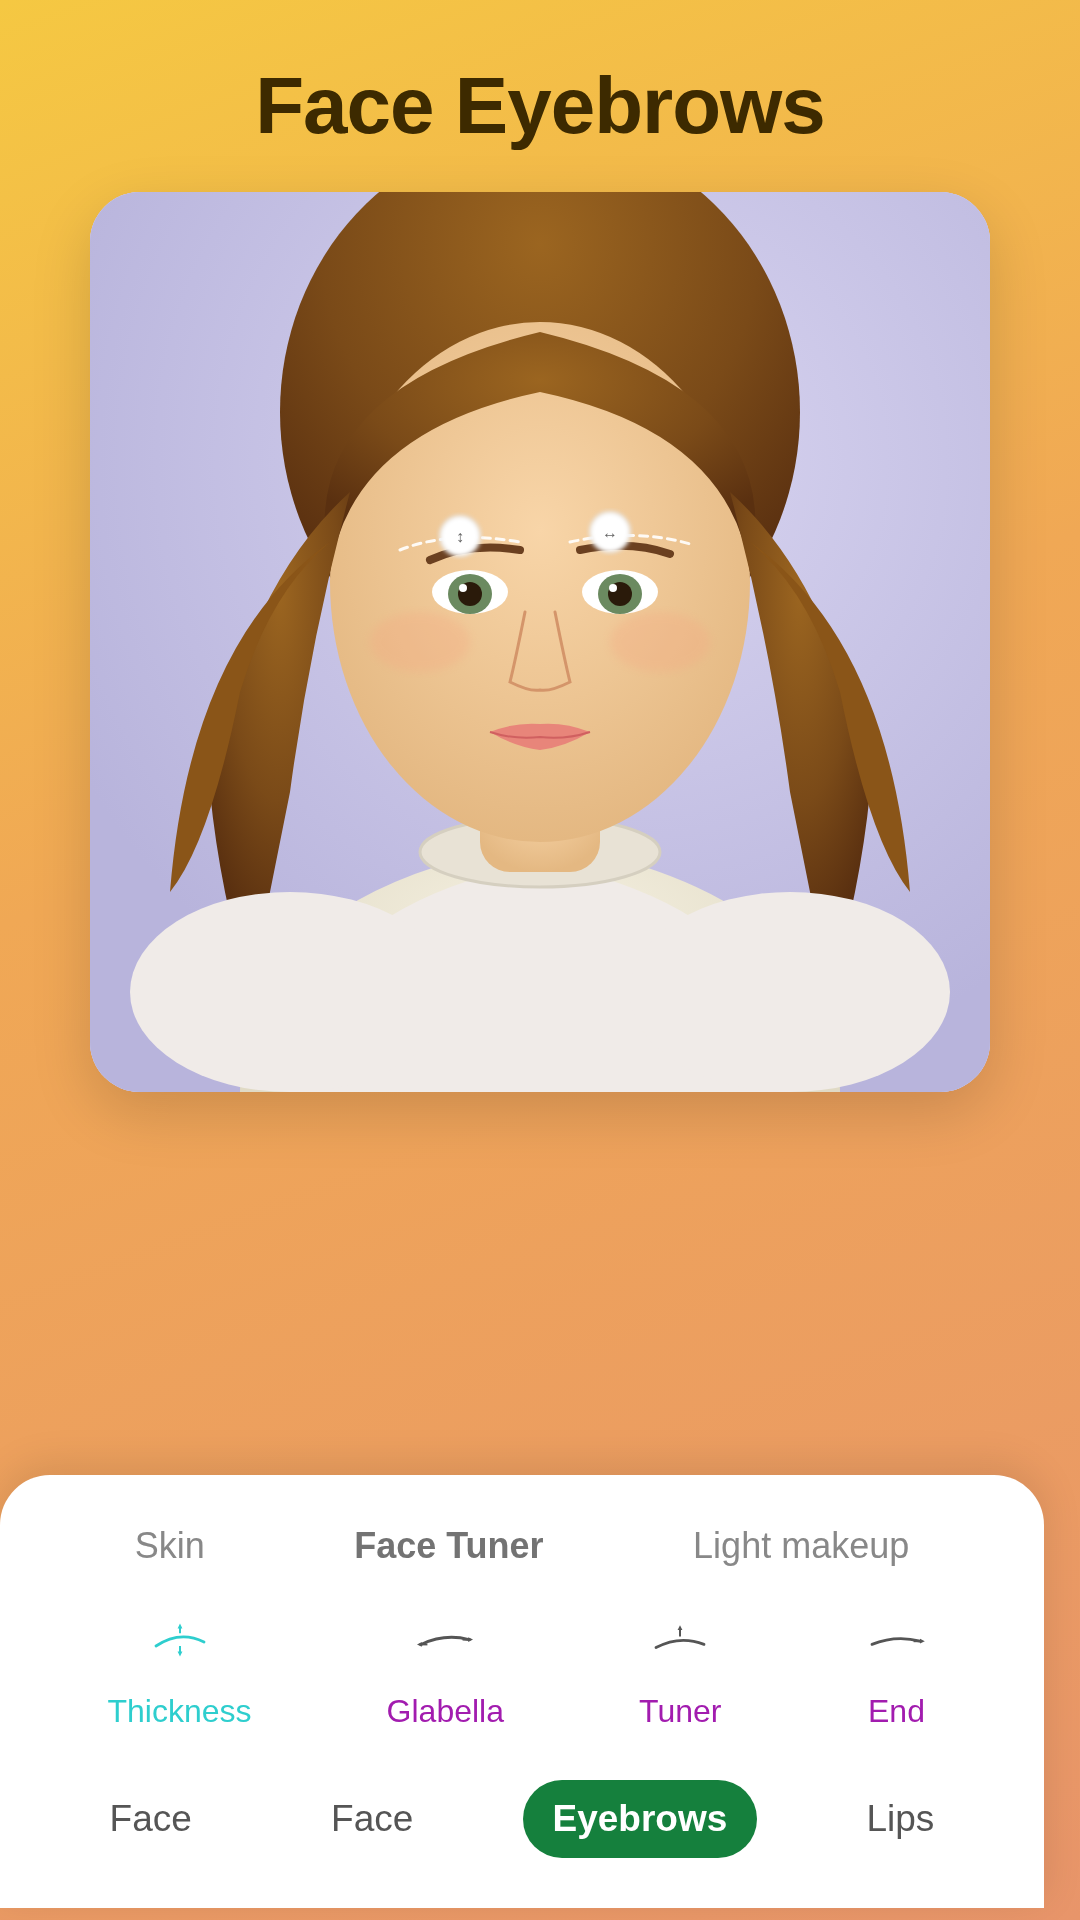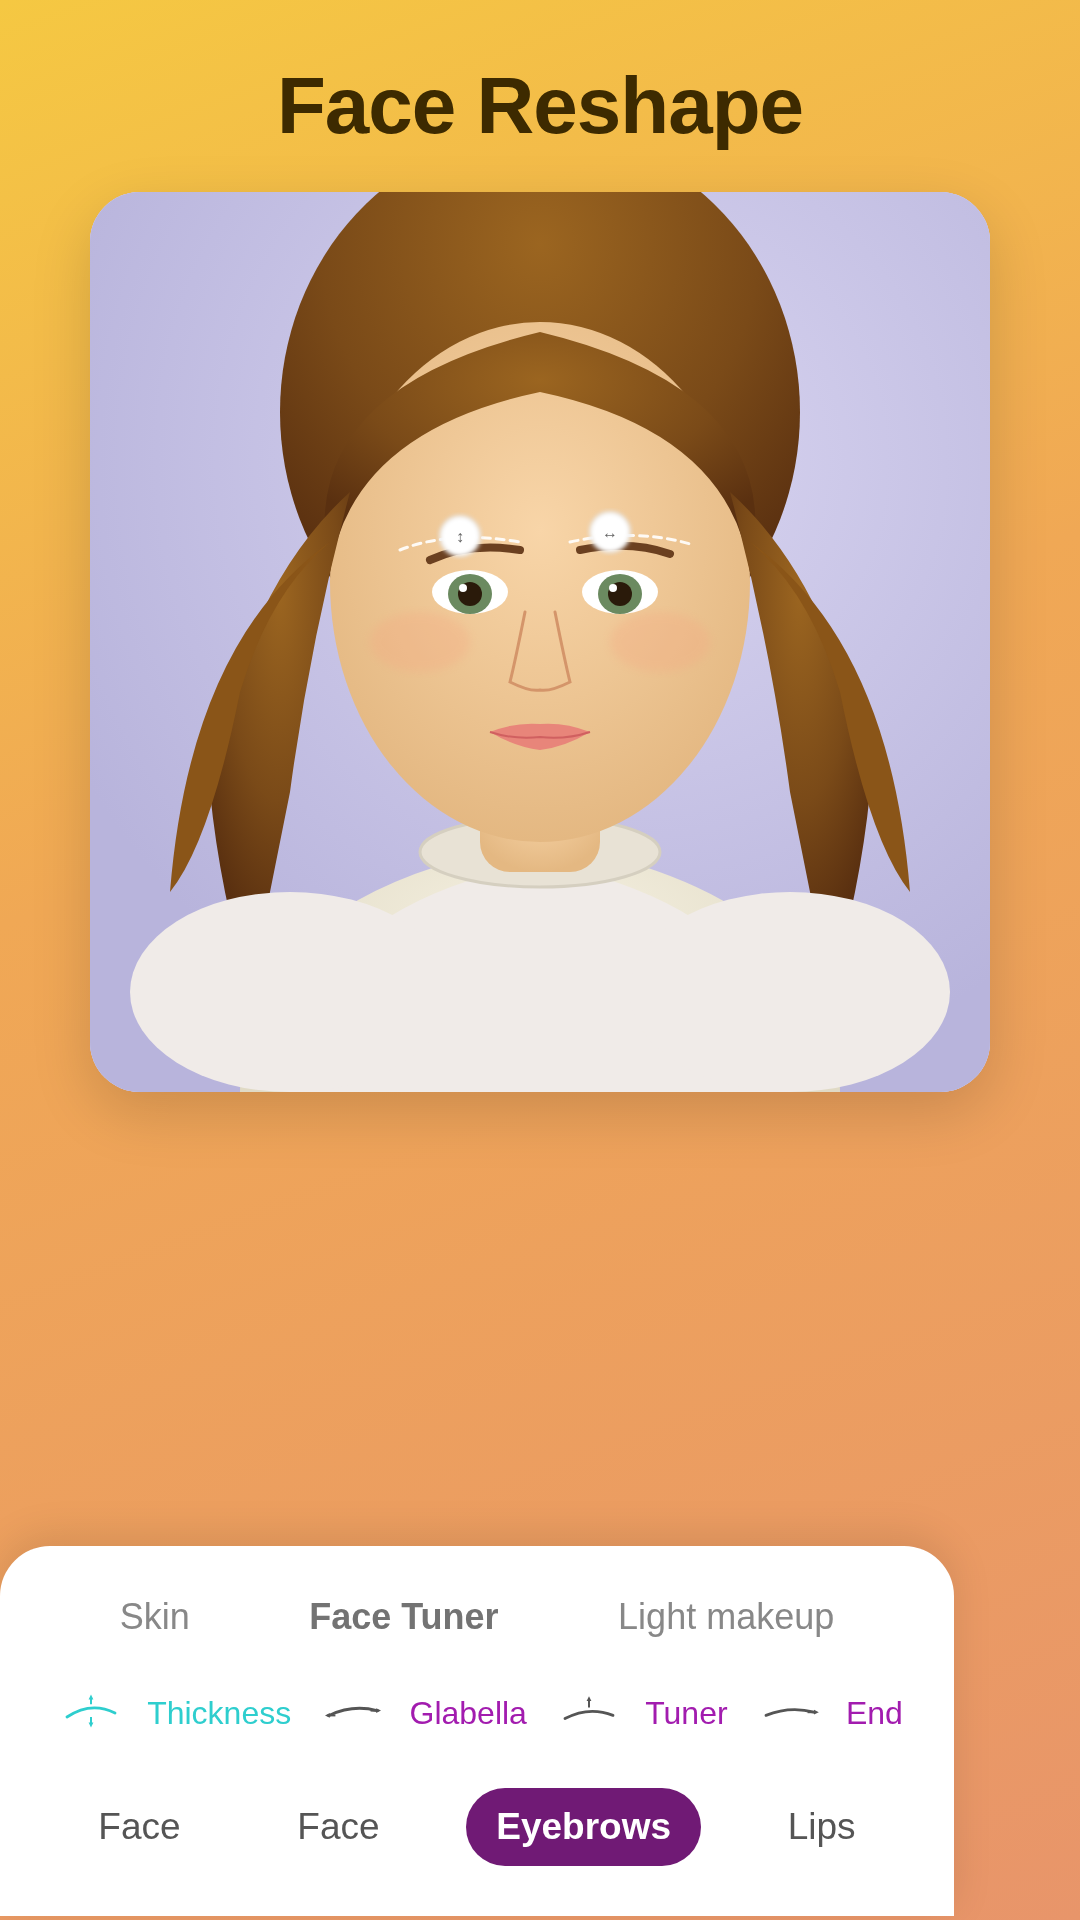--- a/index.html
+++ b/index.html
@@ -31,24 +31,24 @@
       border-radius: 50px;
       overflow: hidden;
       position: relative;
       background: linear-gradient(135deg, #c8c4e8 0%, #b8b4e0 100%);
       box-shadow: 0 20px 60px rgba(0,0,0,0.15);
     }
 
     
     .bottom-panel {
       position: absolute;
-      bottom: 4px;
+      bottom: 12px;
       left: 0;
       right: 0;
-      width: 954px;
+      width: 1044px;
       background: white;
       border-radius: 50px 50px 0 0;
       padding: 40px 0 50px;
       box-shadow: 0 -10px 40px rgba(0,0,0,0.1);
     }
 
     .tab-row {
       display: flex;
       justify-content: space-around;
       align-items: center;
@@ -72,23 +72,23 @@
     .controls-row {
       display: flex;
       justify-content: space-around;
       align-items: center;
       padding: 0 40px;
       margin-bottom: 50px;
     }
 
     .control-item {
       display: flex;
-      flex-direction: row;
-      align-items: center;
-      gap: 16px;
+      flex-direction: column;
+      align-items: center;
+      gap: 26px;
       cursor: pointer;
     }
 
     .control-icon {
       height: 50px;
       display: flex;
       align-items: center;
       justify-content: center;
     }
 
@@ -110,21 +110,21 @@
 
     .category-item {
       font-size: 37px;
       color: #555;
       cursor: pointer;
       padding: 18px 30px;
       border-radius: 50px;
     }
 
     .category-item.active {
-      background: #701a75;
+      background: #15803d;
       color: white;
       font-weight: 600;
     }
 
     
     .thickness-icon svg,
     .glabella-icon svg,
     .lift-icon svg,
     .end-icon svg {
       width: 80px;
@@ -134,21 +134,21 @@
     
     .face-bg {
       position: absolute;
       inset: 0;
       background: linear-gradient(180deg, #d4d0ec 0%, #cbc7e8 100%);
     }
   </style>
 </head>
 <body>
 
-<h1 class="page-title">Face Reshape</h1>
+<h1 class="page-title">Face Eyebrows</h1>
 
 <div class="photo-card">
 
   <div class="face-bg"></div>
 
   <svg width="900" height="900" viewBox="0 0 900 900" style="position:absolute;inset:0;">
 
     <rect width="900" height="900" fill="#ccc9e8"></rect>
     <rect width="900" height="900" fill="url(#bgGrad)"></rect>
     <defs>

